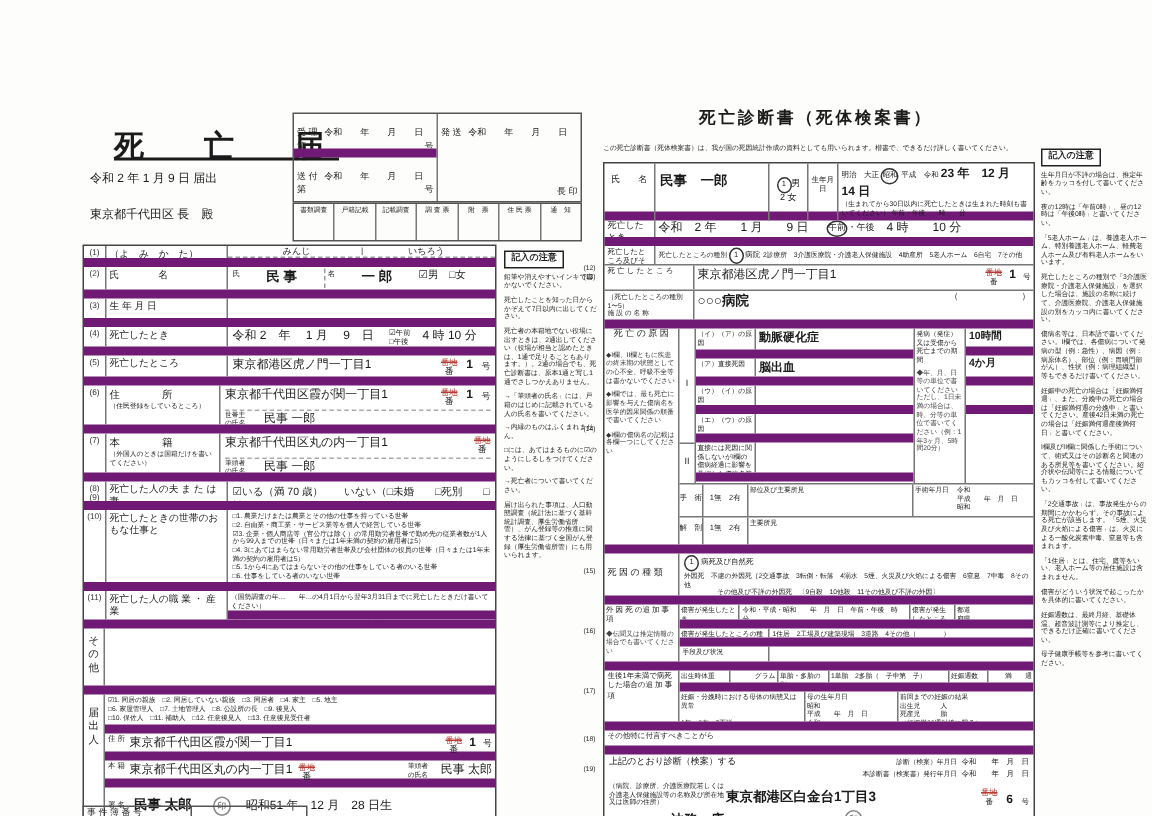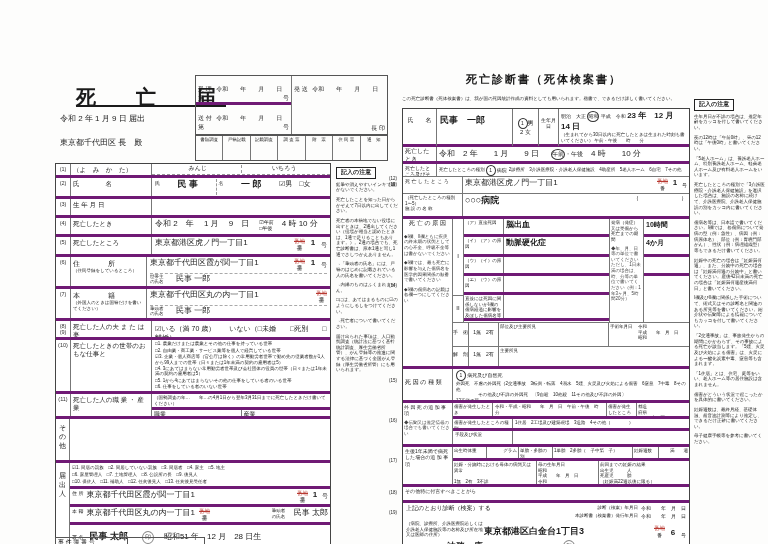--- a/index.html
+++ b/index.html
@@ -3,21 +3,21 @@
 <meta charset="utf-8">
 <style>
   html,body{margin:0;padding:0;}
   body{width:768px;height:544px;background:#fdfdfc;font-family:"Liberation Sans",sans-serif;color:#1b1b1b;position:relative;overflow:hidden;}
   .abs{position:absolute;box-sizing:border-box;margin-top:48px;}
   .bx{border:1px solid #555;box-sizing:border-box;}
   .row{display:flex;box-sizing:border-box;}
   .col{display:flex;flex-direction:column;box-sizing:border-box;}
   .cell{box-sizing:border-box;overflow:hidden;}
   .br{border-right:1px solid #777;}
-  .bb{border-bottom:3px solid #701a75;}
+  .bb{border-bottom:6px solid #701a75;}
   .f4{font-size:4.5px;line-height:1.25;}
   .f5{font-size:5px;line-height:1.25;}
   .f6{font-size:6px;line-height:1.3;}
   .f7{font-size:7px;line-height:1.3;}
   .f8{font-size:8px;line-height:1.3;}
   .f9{font-size:9px;line-height:1.3;}
   .f11{font-size:11px;line-height:1.3;}
   .b{font-weight:bold;}
   .ctr{text-align:center;}
   .rt{text-align:right;}
@@ -359,27 +359,27 @@
       <span class="f4" style="margin-top:4px;color:#333;">◆I欄では、最も死亡に影響を与えた傷病名を医学的因果関係の順番で書いてください</span>
       <span class="f4" style="margin-top:4px;color:#333;">◆I欄の傷病名の記載は各欄一つにしてください</span>
     </div>
     <div class="col" style="flex:1;">
       <div class="row">
         <div class="col br ctr" style="width:11px;">
           <div class="f6" style="height:76px;display:flex;align-items:center;justify-content:center;border-bottom:1px solid #777;">I</div>
           <div class="f6" style="height:26px;display:flex;align-items:center;justify-content:center;">II</div>
         </div>
         <div class="col" style="flex:1;">
+          <div class="row bb" style="height:20px;">
+            <span class="cell br f4" style="width:40px;padding:1px;">（イ）（ア）の原因</span>
+            <span class="cell f8 b pad" style="flex:1;">動脈硬化症</span>
+          </div>
           <div class="row bb" style="height:18px;">
             <span class="cell br f4" style="width:40px;padding:1px;">（ア）直接死因</span>
             <span class="cell f8 b pad" style="flex:1;">脳出血</span>
-          </div>
-          <div class="row bb" style="height:20px;">
-            <span class="cell br f4" style="width:40px;padding:1px;">（イ）（ア）の原因</span>
-            <span class="cell f8 b pad" style="flex:1;">動脈硬化症</span>
           </div>
           <div class="row bb" style="height:19px;">
             <span class="cell br f4" style="width:40px;padding:1px;">（ウ）（イ）の原因</span>
             <span class="cell f8 pad" style="flex:1;"></span>
           </div>
           <div class="row bb" style="height:19px;">
             <span class="cell br f4" style="width:40px;padding:1px;">（エ）（ウ）の原因</span>
             <span class="cell f8 pad" style="flex:1;"></span>
           </div>
           <div class="row bb" style="height:26px;">

